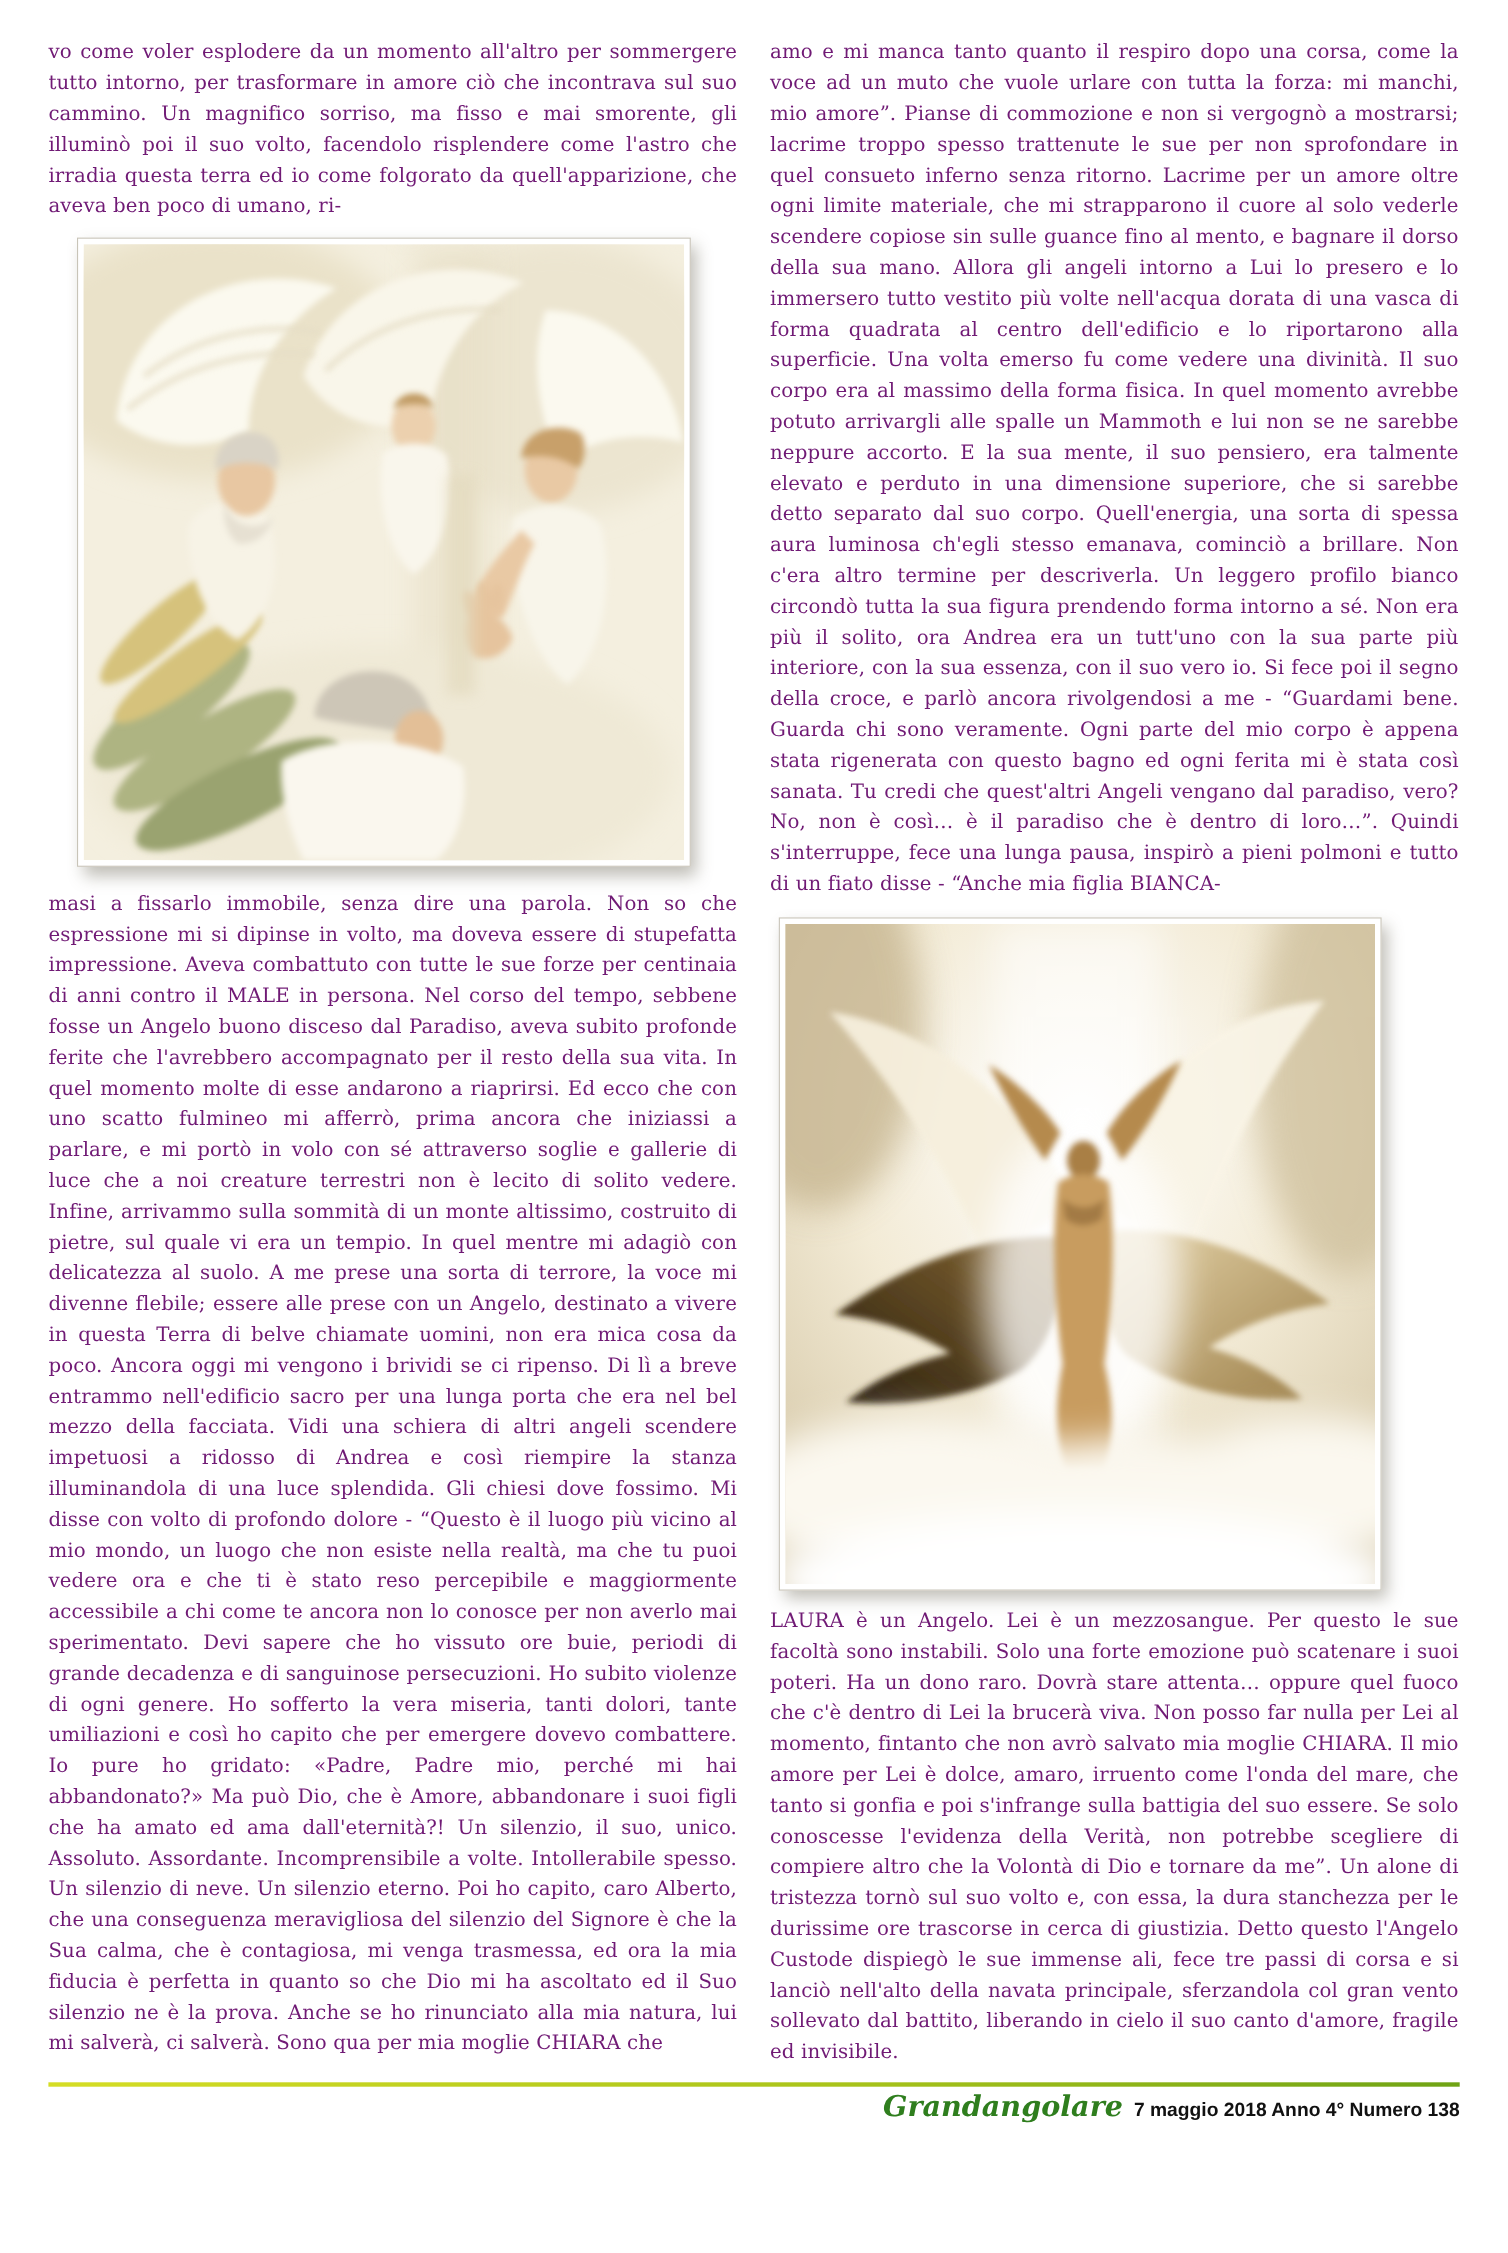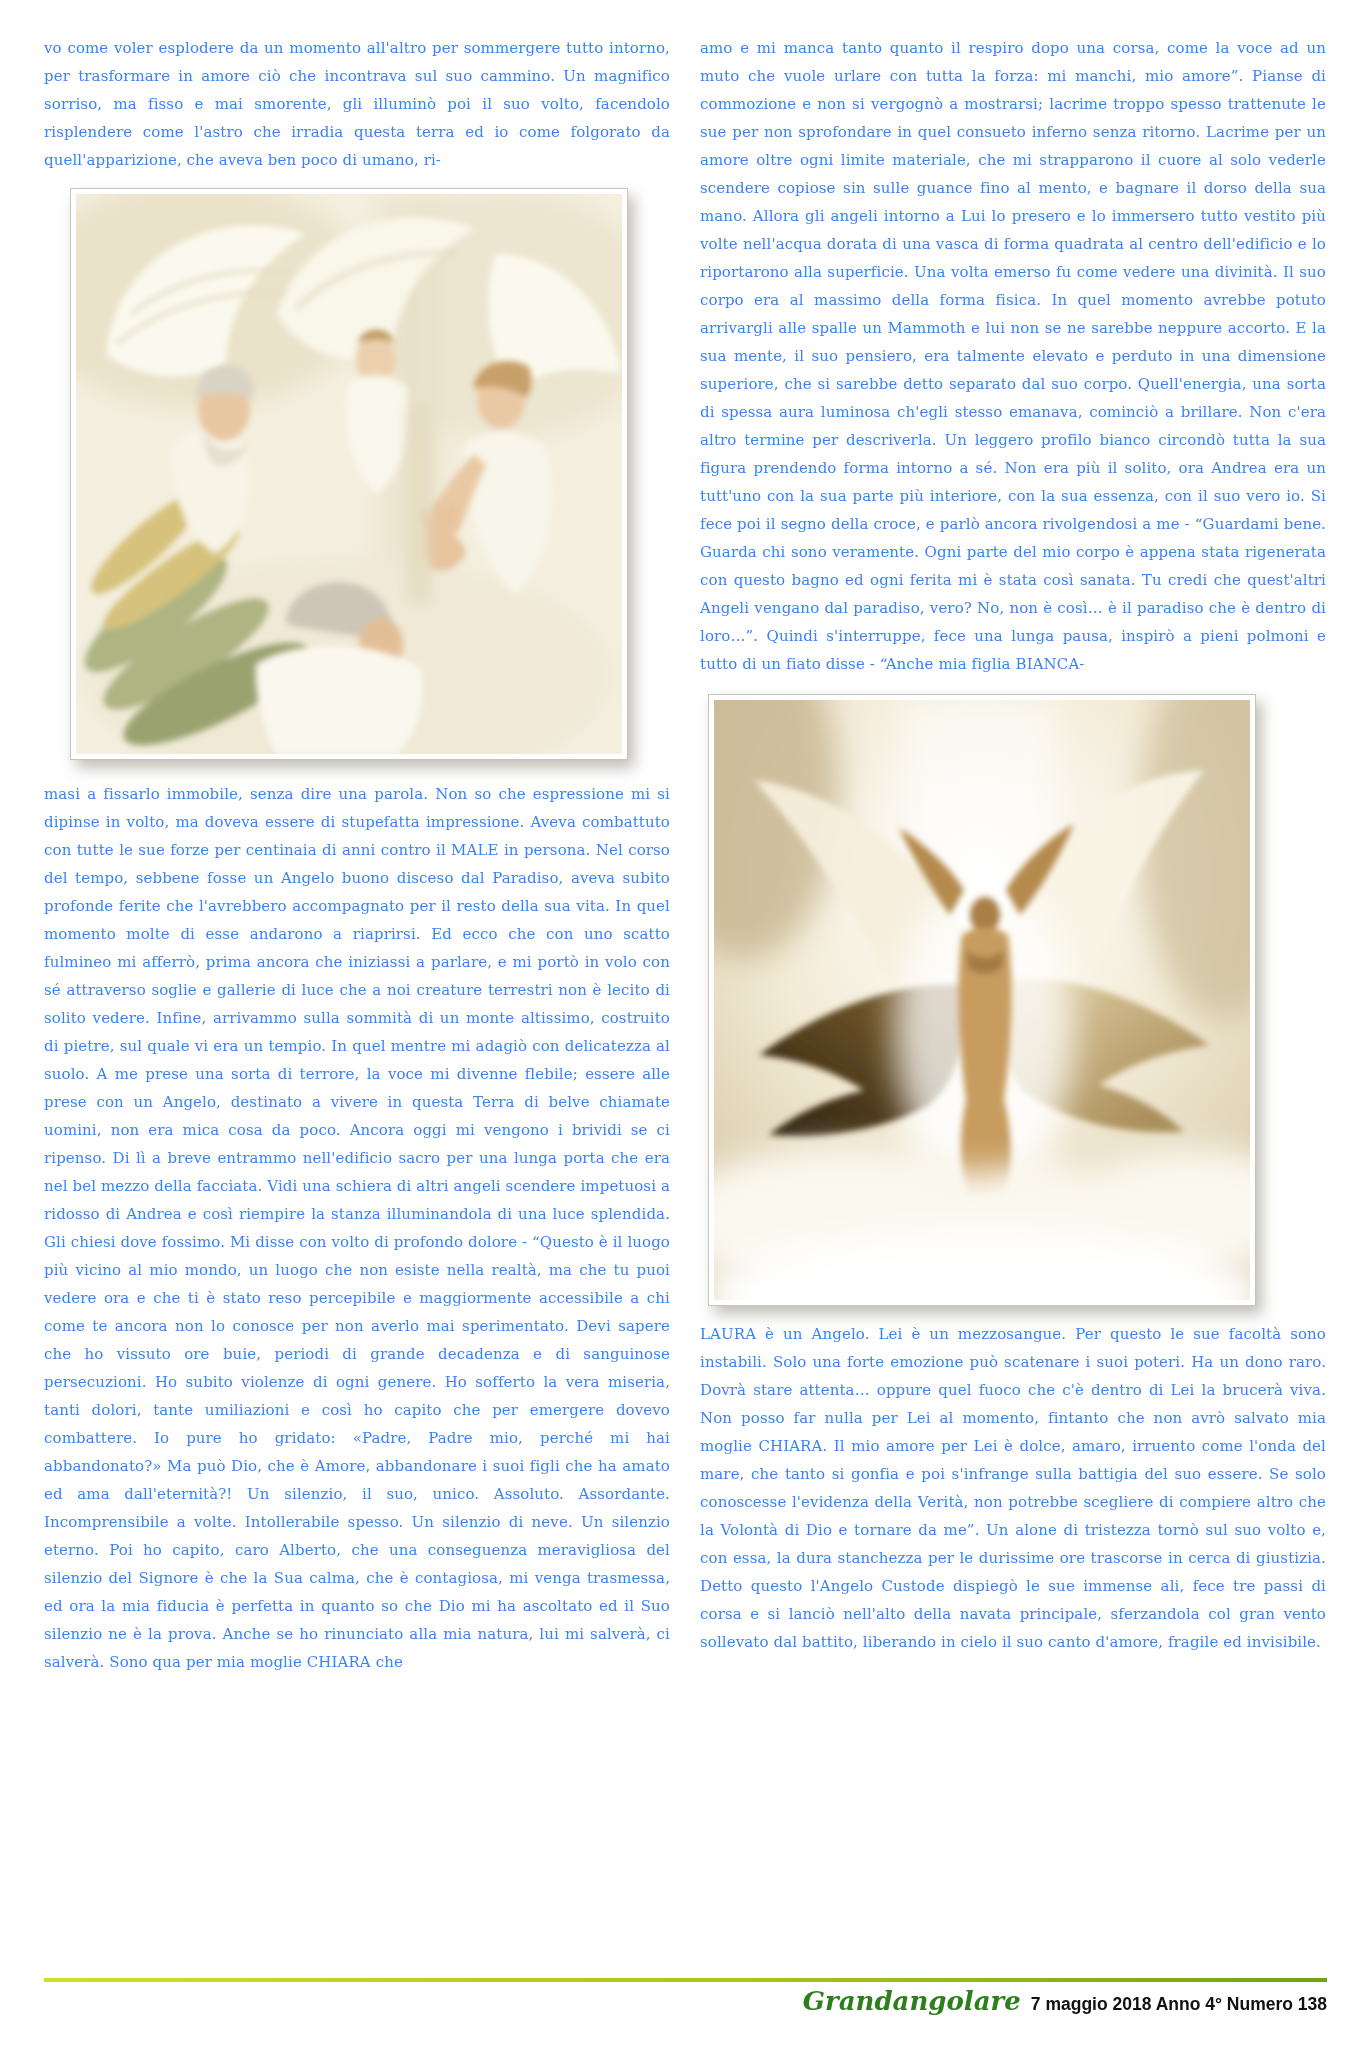--- a/index.html
+++ b/index.html
@@ -7,32 +7,32 @@
   body { font-family:"DejaVu Serif", serif; }
   .page {
     position:relative; width:1371px; height:2048px;
     background:#ffffff; overflow:hidden; margin:0 auto;
   }
   .columns {
     display:flex; gap:30px; padding:34px 44px 0 44px;
   }
   .column { width:626px; flex:0 0 626px; }
   .body-text {
-    font-size:15px; line-height:28px; text-align:justify;
-    color:#3b82f6; hyphens:auto; letter-spacing:0.1px;
+    font-size:18px; line-height:28px; text-align:justify;
+    color:#701a75; hyphens:auto; letter-spacing:0.1px;
   }
   figure.artwork {
     background:#ffffff; border:1px solid #c8c4b8;
     box-shadow:6px 8px 14px rgba(95,90,72,.4);
     padding:5px;
   }
   figure.artwork svg { display:block; width:100%; height:100%; }
   .artwork-left  { width:558px; height:572px; margin:14px 0 20px 26px; }
   .artwork-right { width:548px; height:612px; margin:16px 0 14px 8px; }
-  .footer { position:absolute; left:44px; right:44px; top:1978px; }
+  .footer { position:absolute; left:44px; right:44px; top:1893px; }
   .footer-rule {
     height:4px;
     background:linear-gradient(90deg,#d5dd25 0%,#aac41a 55%,#6fa315 100%);
   }
   .footer-text {
     margin-top:4px; display:flex; justify-content:flex-end;
     align-items:baseline; gap:10px;
   }
   .magazine-name {
     font-family:"DejaVu Serif", serif; font-style:italic; font-weight:bold;

